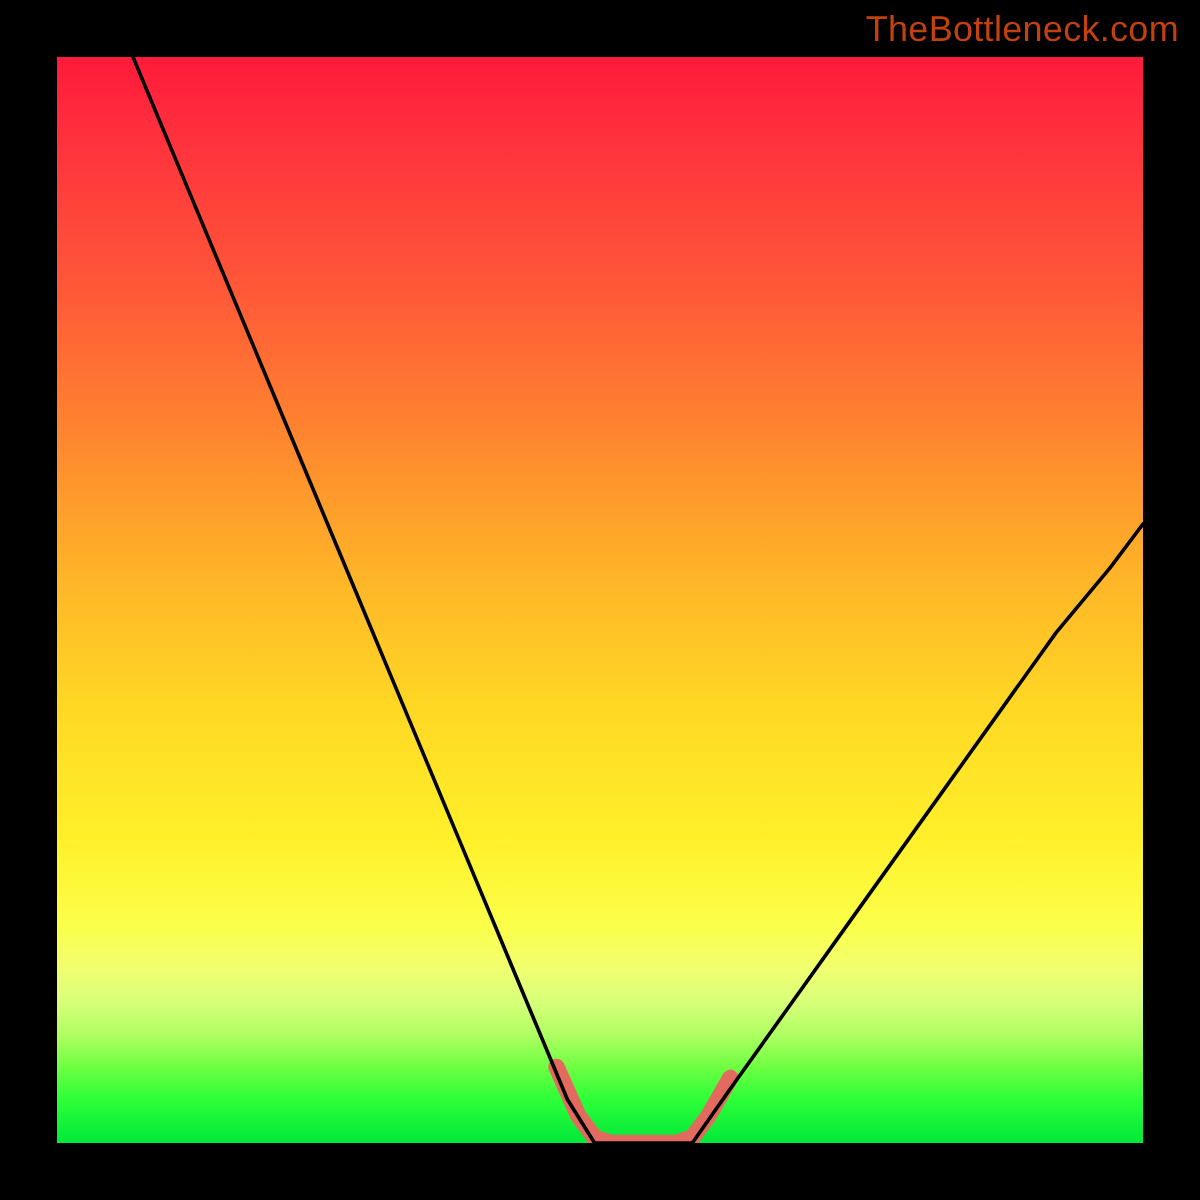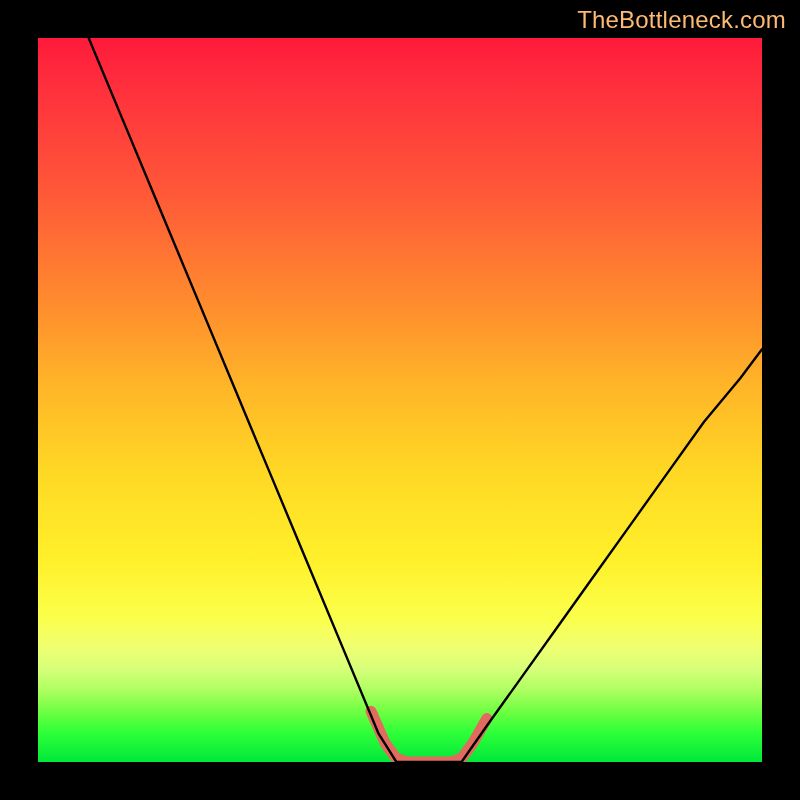--- a/index.html
+++ b/index.html
@@ -45,21 +45,21 @@
     position: absolute;
     left: 0;
     top: 0;
     width: 724px;
     height: 724px;
   }
   .watermark {
     position: absolute;
     top: 6px;
     right: 14px;
-    color: #fdba74;
+    color: #c2410c;
     font-size: 24px;
     font-weight: 400;
     letter-spacing: 0.2px;
     user-select: none;
   }
 </style>
 </head>
 <body>
 
 <div class="frame">

